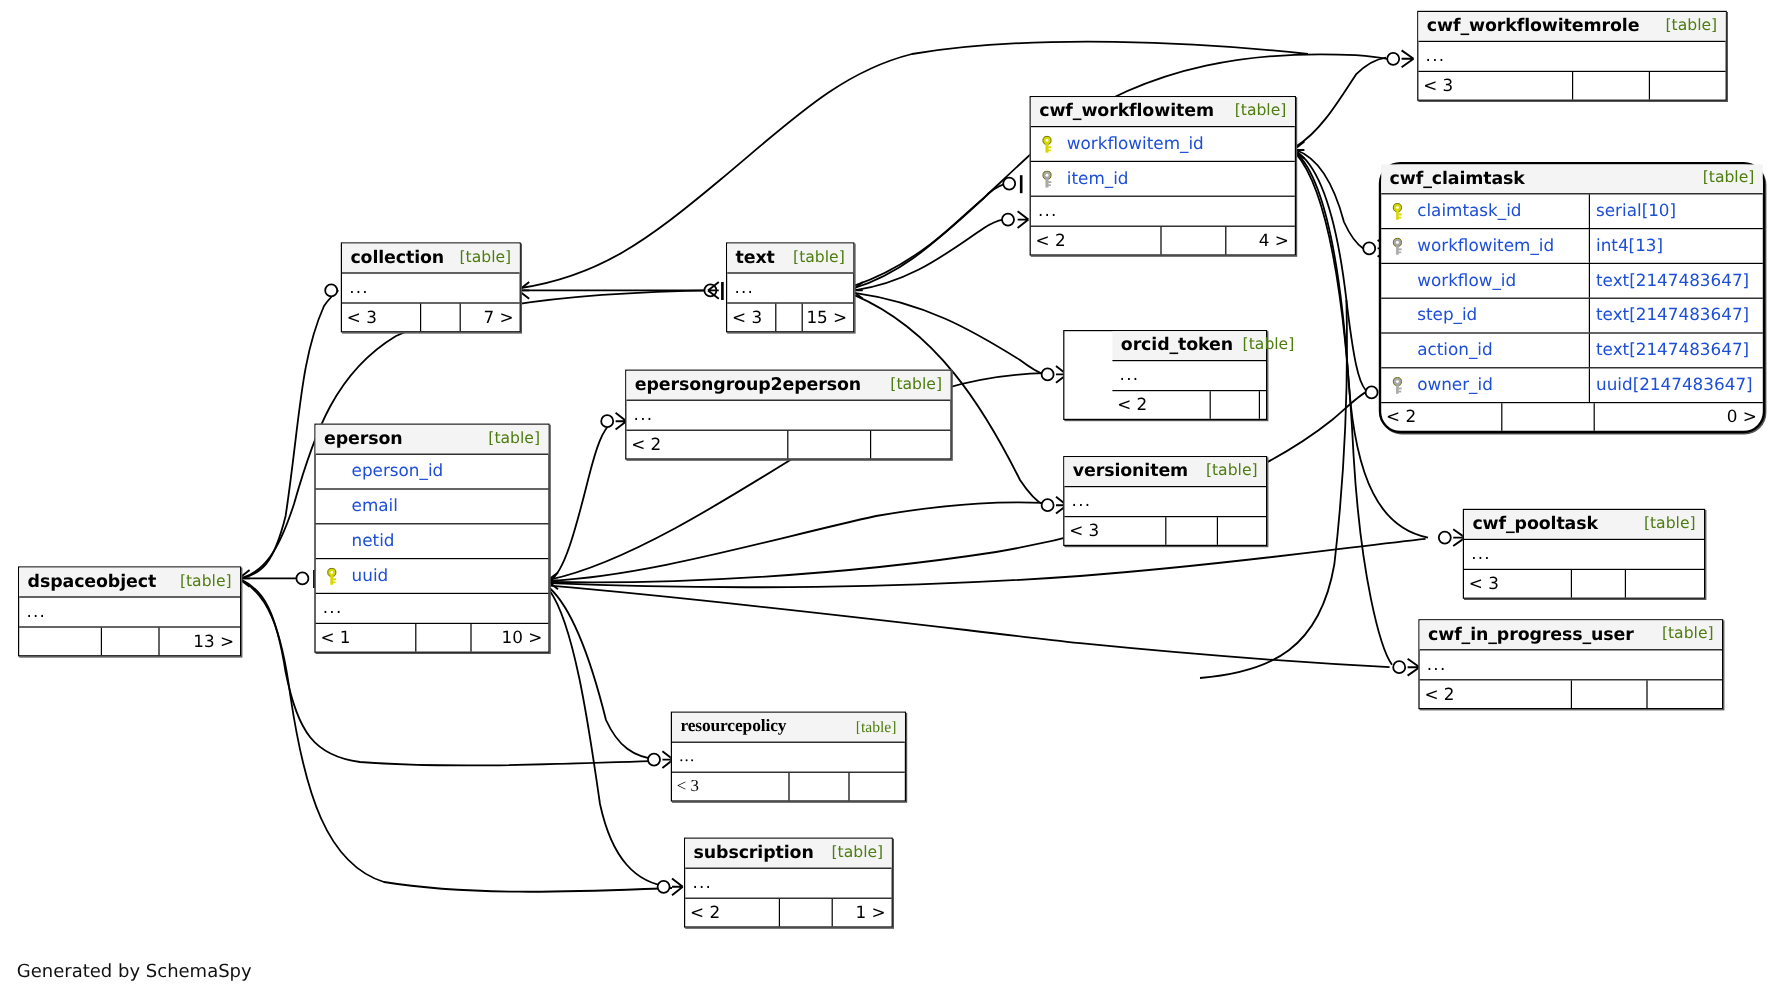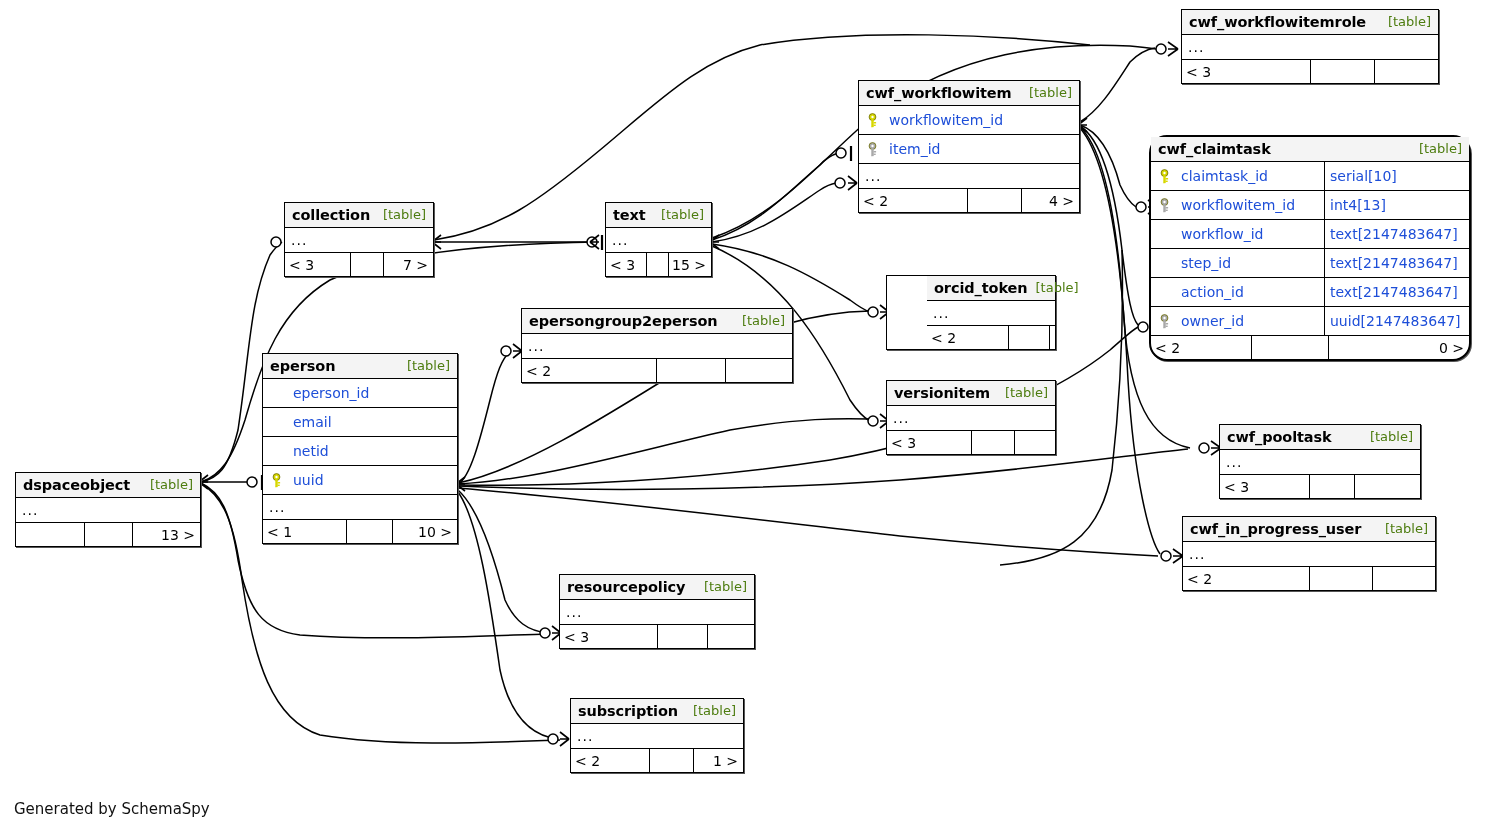--- a/index.html
+++ b/index.html
@@ -475,21 +475,21 @@
           <span class="tbl-name">cwf_in_progress_user</span>
           <span class="tbl-tag">[table]</span>
         </div>
         <div class="tbl-row ellipsis">...</div>
         <div class="tbl-footer">
           <span class="foot-cell foot-left" style="width:126px">&lt; 2</span>
           <span class="foot-cell foot-mid" style="width:63px"></span>
           <span class="foot-cell foot-right" style="flex:1"></span>
         </div>
       </div>
-      <div class="table-box" style="left: 559px; top: 574px; width: 196px;">
+      <div class="table-box" style="left: 559px; top: 593px; width: 196px; font-family: Liberation Serif, serif;">
         <div class="tbl-header">
           <span class="tbl-name">resourcepolicy</span>
           <span class="tbl-tag">[table]</span>
         </div>
         <div class="tbl-row ellipsis">...</div>
         <div class="tbl-footer">
           <span class="foot-cell foot-left" style="width:97px">&lt; 3</span>
           <span class="foot-cell foot-mid" style="width:50px"></span>
           <span class="foot-cell foot-right" style="flex:1"></span>
         </div>

